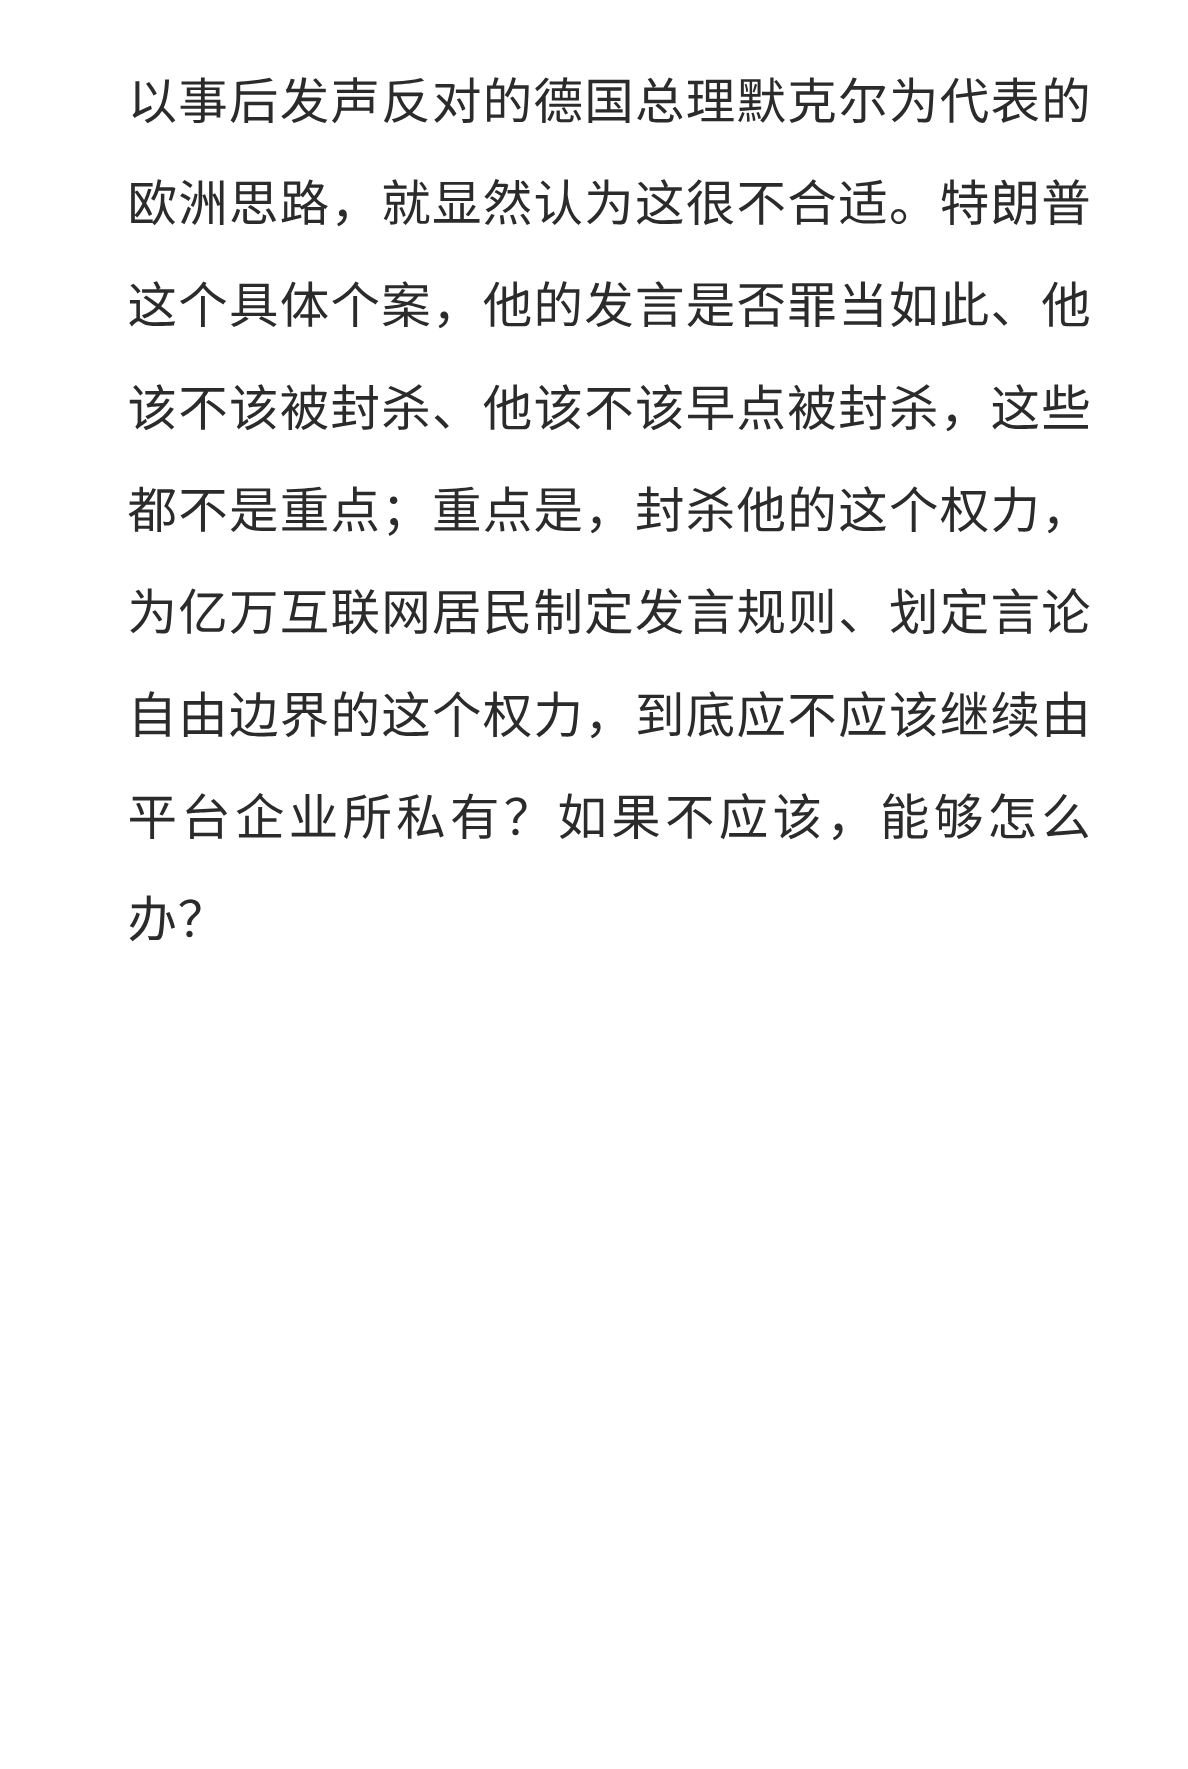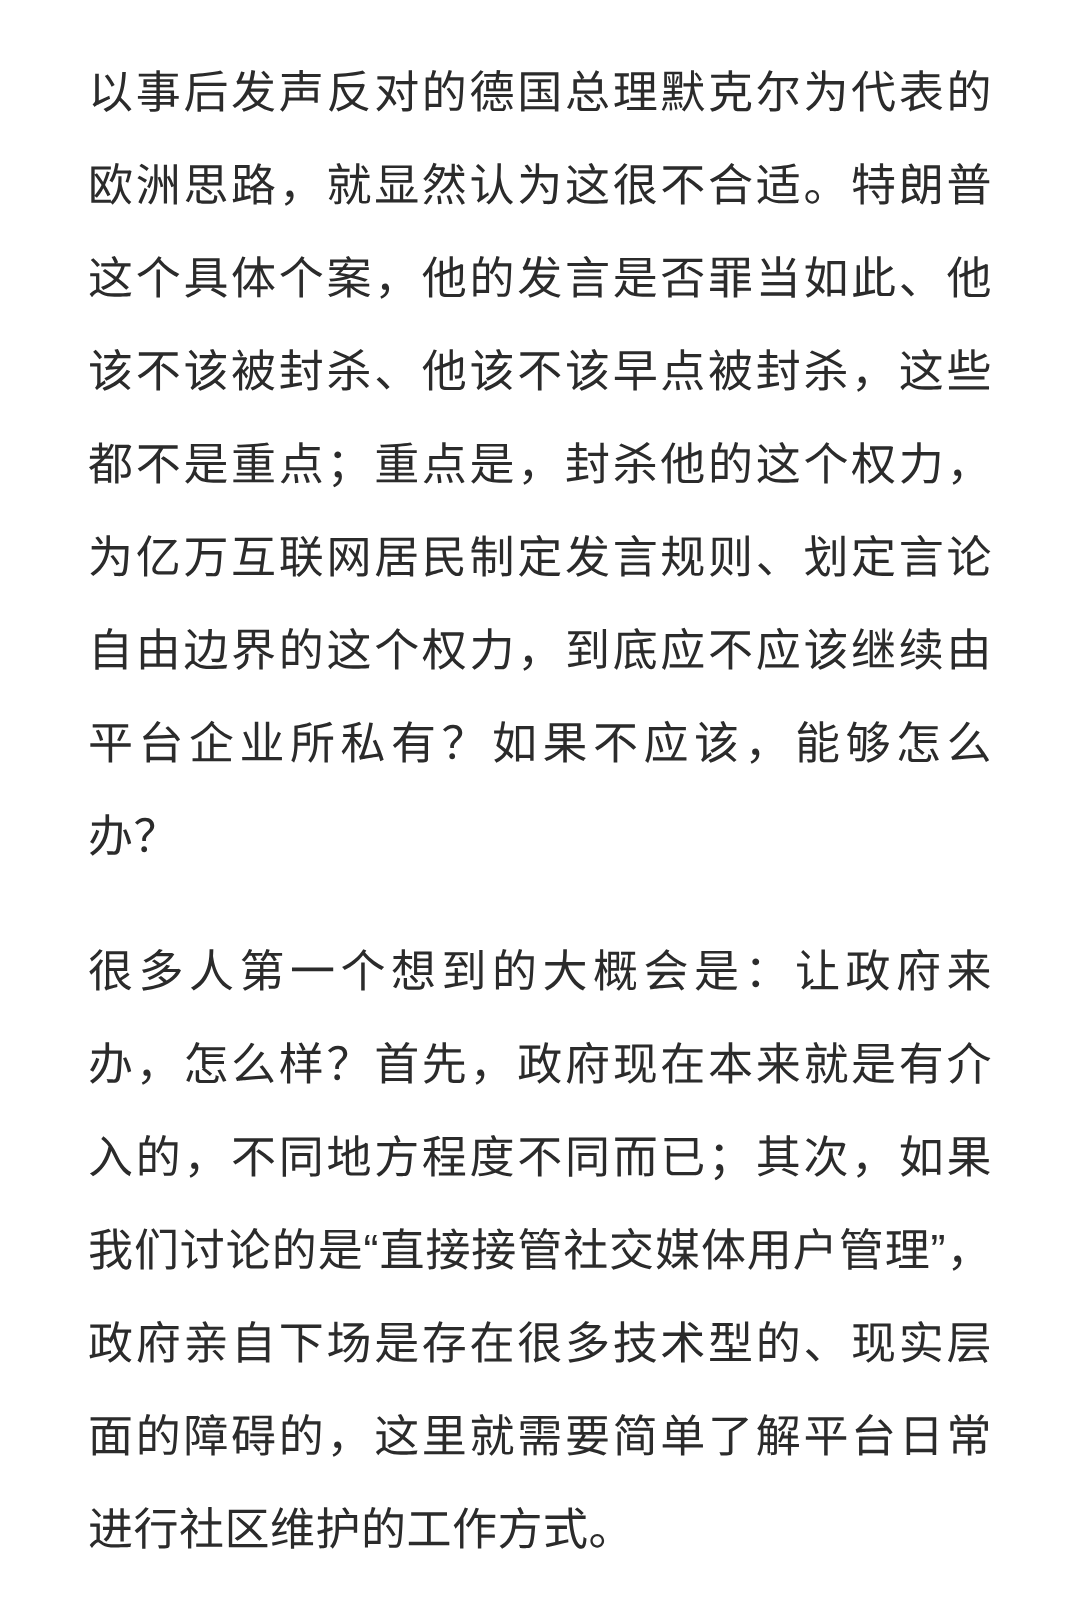--- a/index.html
+++ b/index.html
@@ -11,21 +11,21 @@
   body {
     width: 1080px;
     height: 1608px;
     overflow: hidden;
     font-family: "Liberation Sans", "DejaVu Sans", sans-serif;
   }
   .page {
     box-sizing: border-box;
     width: 1080px;
     height: 1608px;
-    padding: 46px 88px 0 88px;
+    padding: 46px 88px 0 116px;
     background: #ffffff;
   }
   .article {
     display: block;
   }
   .para {
     color: #2b2b2b;
     font-size: 45px;
     line-height: 93px;
     letter-spacing: 0.5px;
@@ -37,15 +37,14 @@
   .para + .para {
     margin-top: 42px;
   }
 </style>
 </head>
 <body>
 
 <div class="page">
   <article class="article">
     <p class="para">以事后发声反对的德国总理默克尔为代表的欧洲思路，就显然认为这很不合适。特朗普这个具体个案，他的发言是否罪当如此、他该不该被封杀、他该不该早点被封杀，这些都不是重点；重点是，封杀他的这个权力，为亿万互联网居民制定发言规则、划定言论自由边界的这个权力，到底应不应该继续由平台企业所私有？如果不应该，能够怎么办？</p>
-    <p class="para">很多人第一个想到的大概会是：让政府来办，怎么样？首先，政府现在本来就是有介入的，不同地方程度不同而已；其次，如果我们讨论的是“直接接管社交媒体用户管理”，政府亲自下场是存在很多技术型的、现实层面的障碍的，这里就需要简单了解平台日常进行社区维护的工作方式。</p>
   </article>
 </div>
 
 </body></html>

